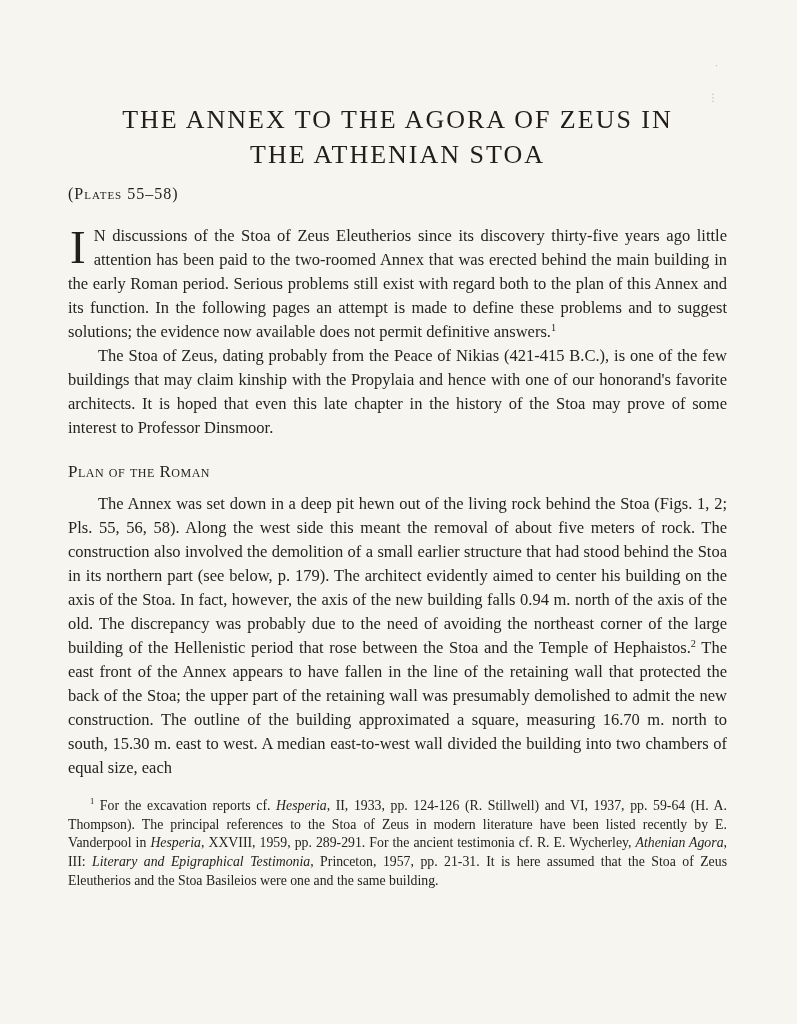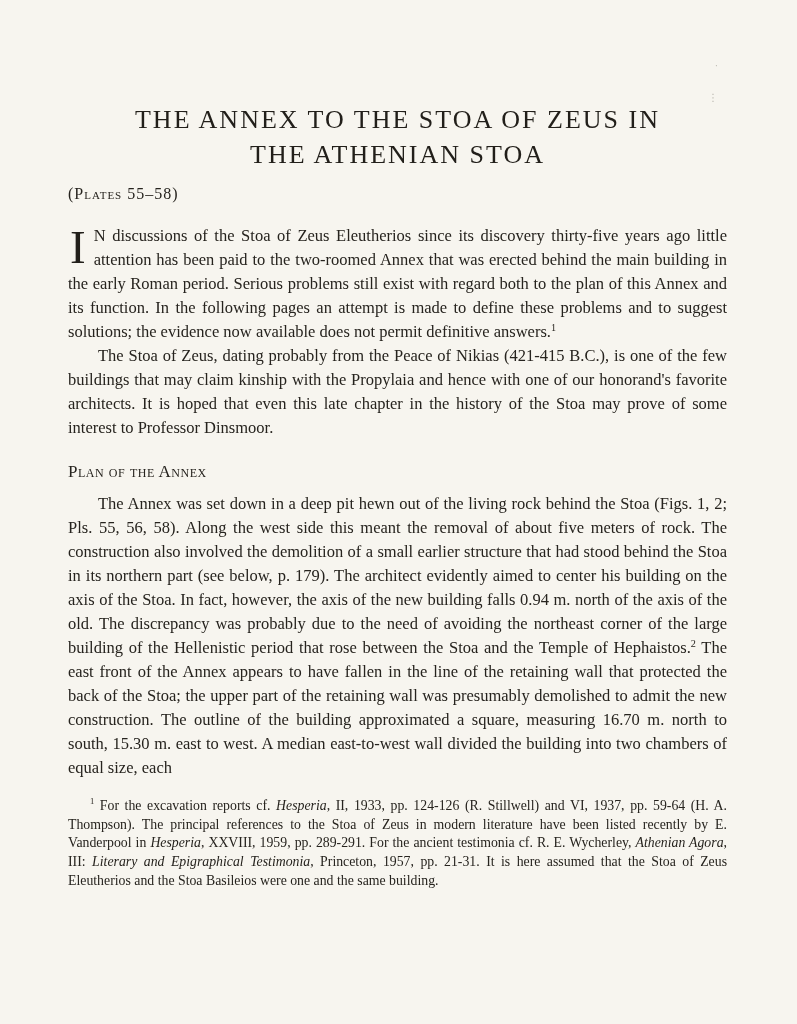--- a/index.html
+++ b/index.html
@@ -77,35 +77,35 @@
 </style>
 </head>
 <body>
 
 <div class="scan-artifact a1">·</div>
 <div class="scan-artifact a2">⋮</div>
 
 <div class="page">
 
   <h1 class="title">
-    <span>THE ANNEX TO THE STOA OF ZEUS IN</span><br>
+    <span>THE ANNEX TO THE AGORA OF ZEUS IN</span><br>
     <span>THE ATHENIAN STOA</span>
   </h1>
 
   <div class="plates">(Plates 55–58)</div>
 
   <div class="body-text">
 
     <p class="para no-indent">
       <span class="dropcap">I</span><span><span>N discussions of the Stoa of Zeus Eleutherios since its discovery thirty-five years ago little attention has been paid to the two-roomed Annex that was erected behind the main building in the early Roman period. Serious problems still exist with regard both to the plan of this Annex and its function. In the following pages an attempt is made to define these problems and to suggest solutions; the evidence now available does not permit definitive answers.</span><sup>1</sup></span>
     </p>
 
     <p class="para">The Stoa of Zeus, dating probably from the Peace of Nikias (421-415 B.C.), is one of the few buildings that may claim kinship with the Propylaia and hence with one of our honorand's favorite architects. It is hoped that even this late chapter in the history of the Stoa may prove of some interest to Professor Dinsmoor.</p>
 
-    <h2 class="section-heading">Plan of the Annex</h2>
+    <h2 class="section-heading">Plan of the Roman</h2>
 
     <p class="para"><span>The Annex was set down in a deep pit hewn out of the living rock behind the Stoa (Figs. 1, 2; Pls. 55, 56, 58). Along the west side this meant the removal of about five meters of rock. The construction also involved the demolition of a small earlier structure that had stood behind the Stoa in its northern part (see below, p. 179). The architect evidently aimed to center his building on the axis of the Stoa. In fact, however, the axis of the new building falls 0.94 m. north of the axis of the old. The discrepancy was probably due to the need of avoiding the northeast corner of the large building of the Hellenistic period that rose between the Stoa and the Temple of Hephaistos.</span><sup>2</sup><span> The east front of the Annex appears to have fallen in the line of the retaining wall that protected the back of the Stoa; the upper part of the retaining wall was presumably demolished to admit the new construction. The outline of the building approximated a square, measuring 16.70 m. north to south, 15.30 m. east to west. A median east-to-west wall divided the building into two chambers of equal size, each</span></p>
 
   </div>
 
   <div class="footnotes">
     <p class="fn-para"><sup>1</sup><span> For the excavation reports cf. </span><span class="it">Hesperia</span><span>, II, 1933, pp. 124-126 (R. Stillwell) and VI, 1937, pp. 59-64 (H. A. Thompson). The principal references to the Stoa of Zeus in modern literature have been listed recently by E. Vanderpool in </span><span class="it">Hesperia</span><span>, XXVIII, 1959, pp. 289-291. For the ancient testimonia cf. R. E. Wycherley, </span><span class="it">Athenian Agora</span><span>, III: </span><span class="it">Literary and Epigraphical Testimonia</span><span>, Princeton, 1957, pp. 21-31. It is here assumed that the Stoa of Zeus Eleutherios and the Stoa Basileios were one and the same building.</span></p>
   </div>
 
 </div>

